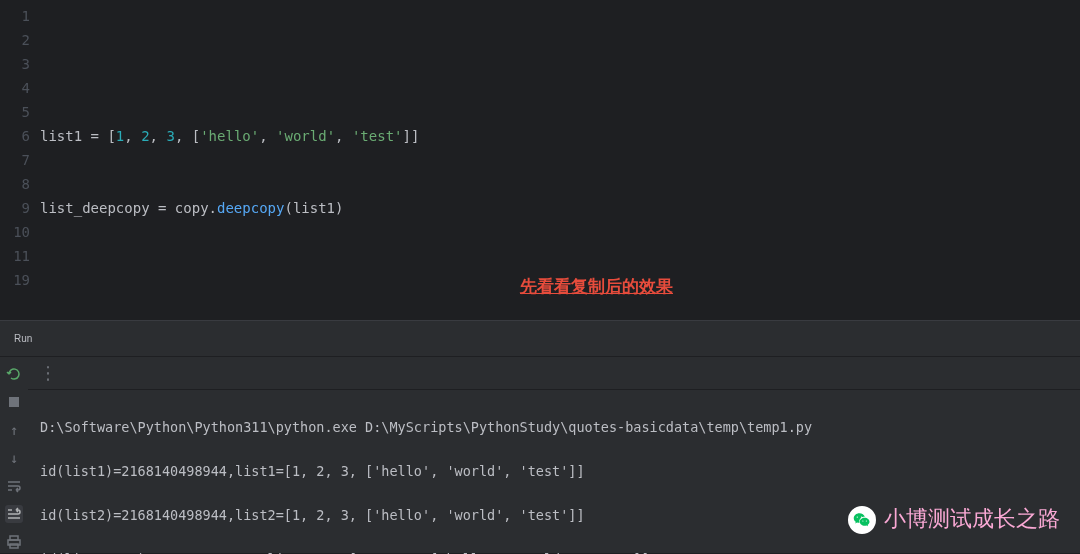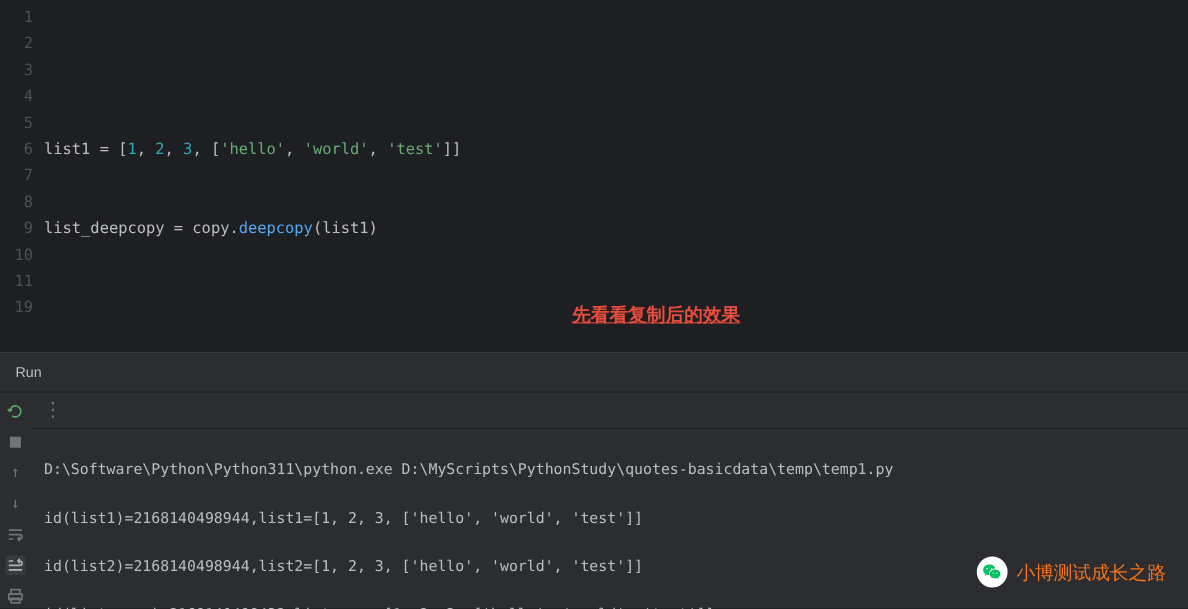--- a/index.html
+++ b/index.html
@@ -60,21 +60,21 @@
     }
     .run-tabs {
       display: flex;
       align-items: center;
       height: 36px;
       border-bottom: 1px solid #1e1f22;
       padding: 0 8px;
     }
     .run-label {
       color: #bcbec4;
-      font-size: 13px;
+      font-size: 10px;
       padding: 0 12px 0 6px;
       font-family: 'Segoe UI', sans-serif;
     }
     .run-tab {
       display: flex;
       align-items: center;
       gap: 6px;
       background: #1e1f22;
       padding: 6px 10px;
       border-radius: 4px 4px 0 0;
@@ -134,25 +134,25 @@
       color: #bcbec4;
       line-height: 22px;
       font-size: 13.5px;
       white-space: pre;
     }
     .watermark {
       position: absolute;
       bottom: 20px;
       right: 20px;
       display: flex;
-      align-items: center;
+      align-items: flex-end;
       gap: 8px;
-      color: #f97316;
+      color: #f9a8d4;
       font-family: 'Microsoft YaHei', sans-serif;
-      font-size: 17px;
+      font-size: 22px;
       font-weight: 500;
     }
     .wechat-icon {
       width: 28px;
       height: 28px;
       background: #fff;
       border-radius: 50%;
       display: flex;
       align-items: center;
       justify-content: center;

